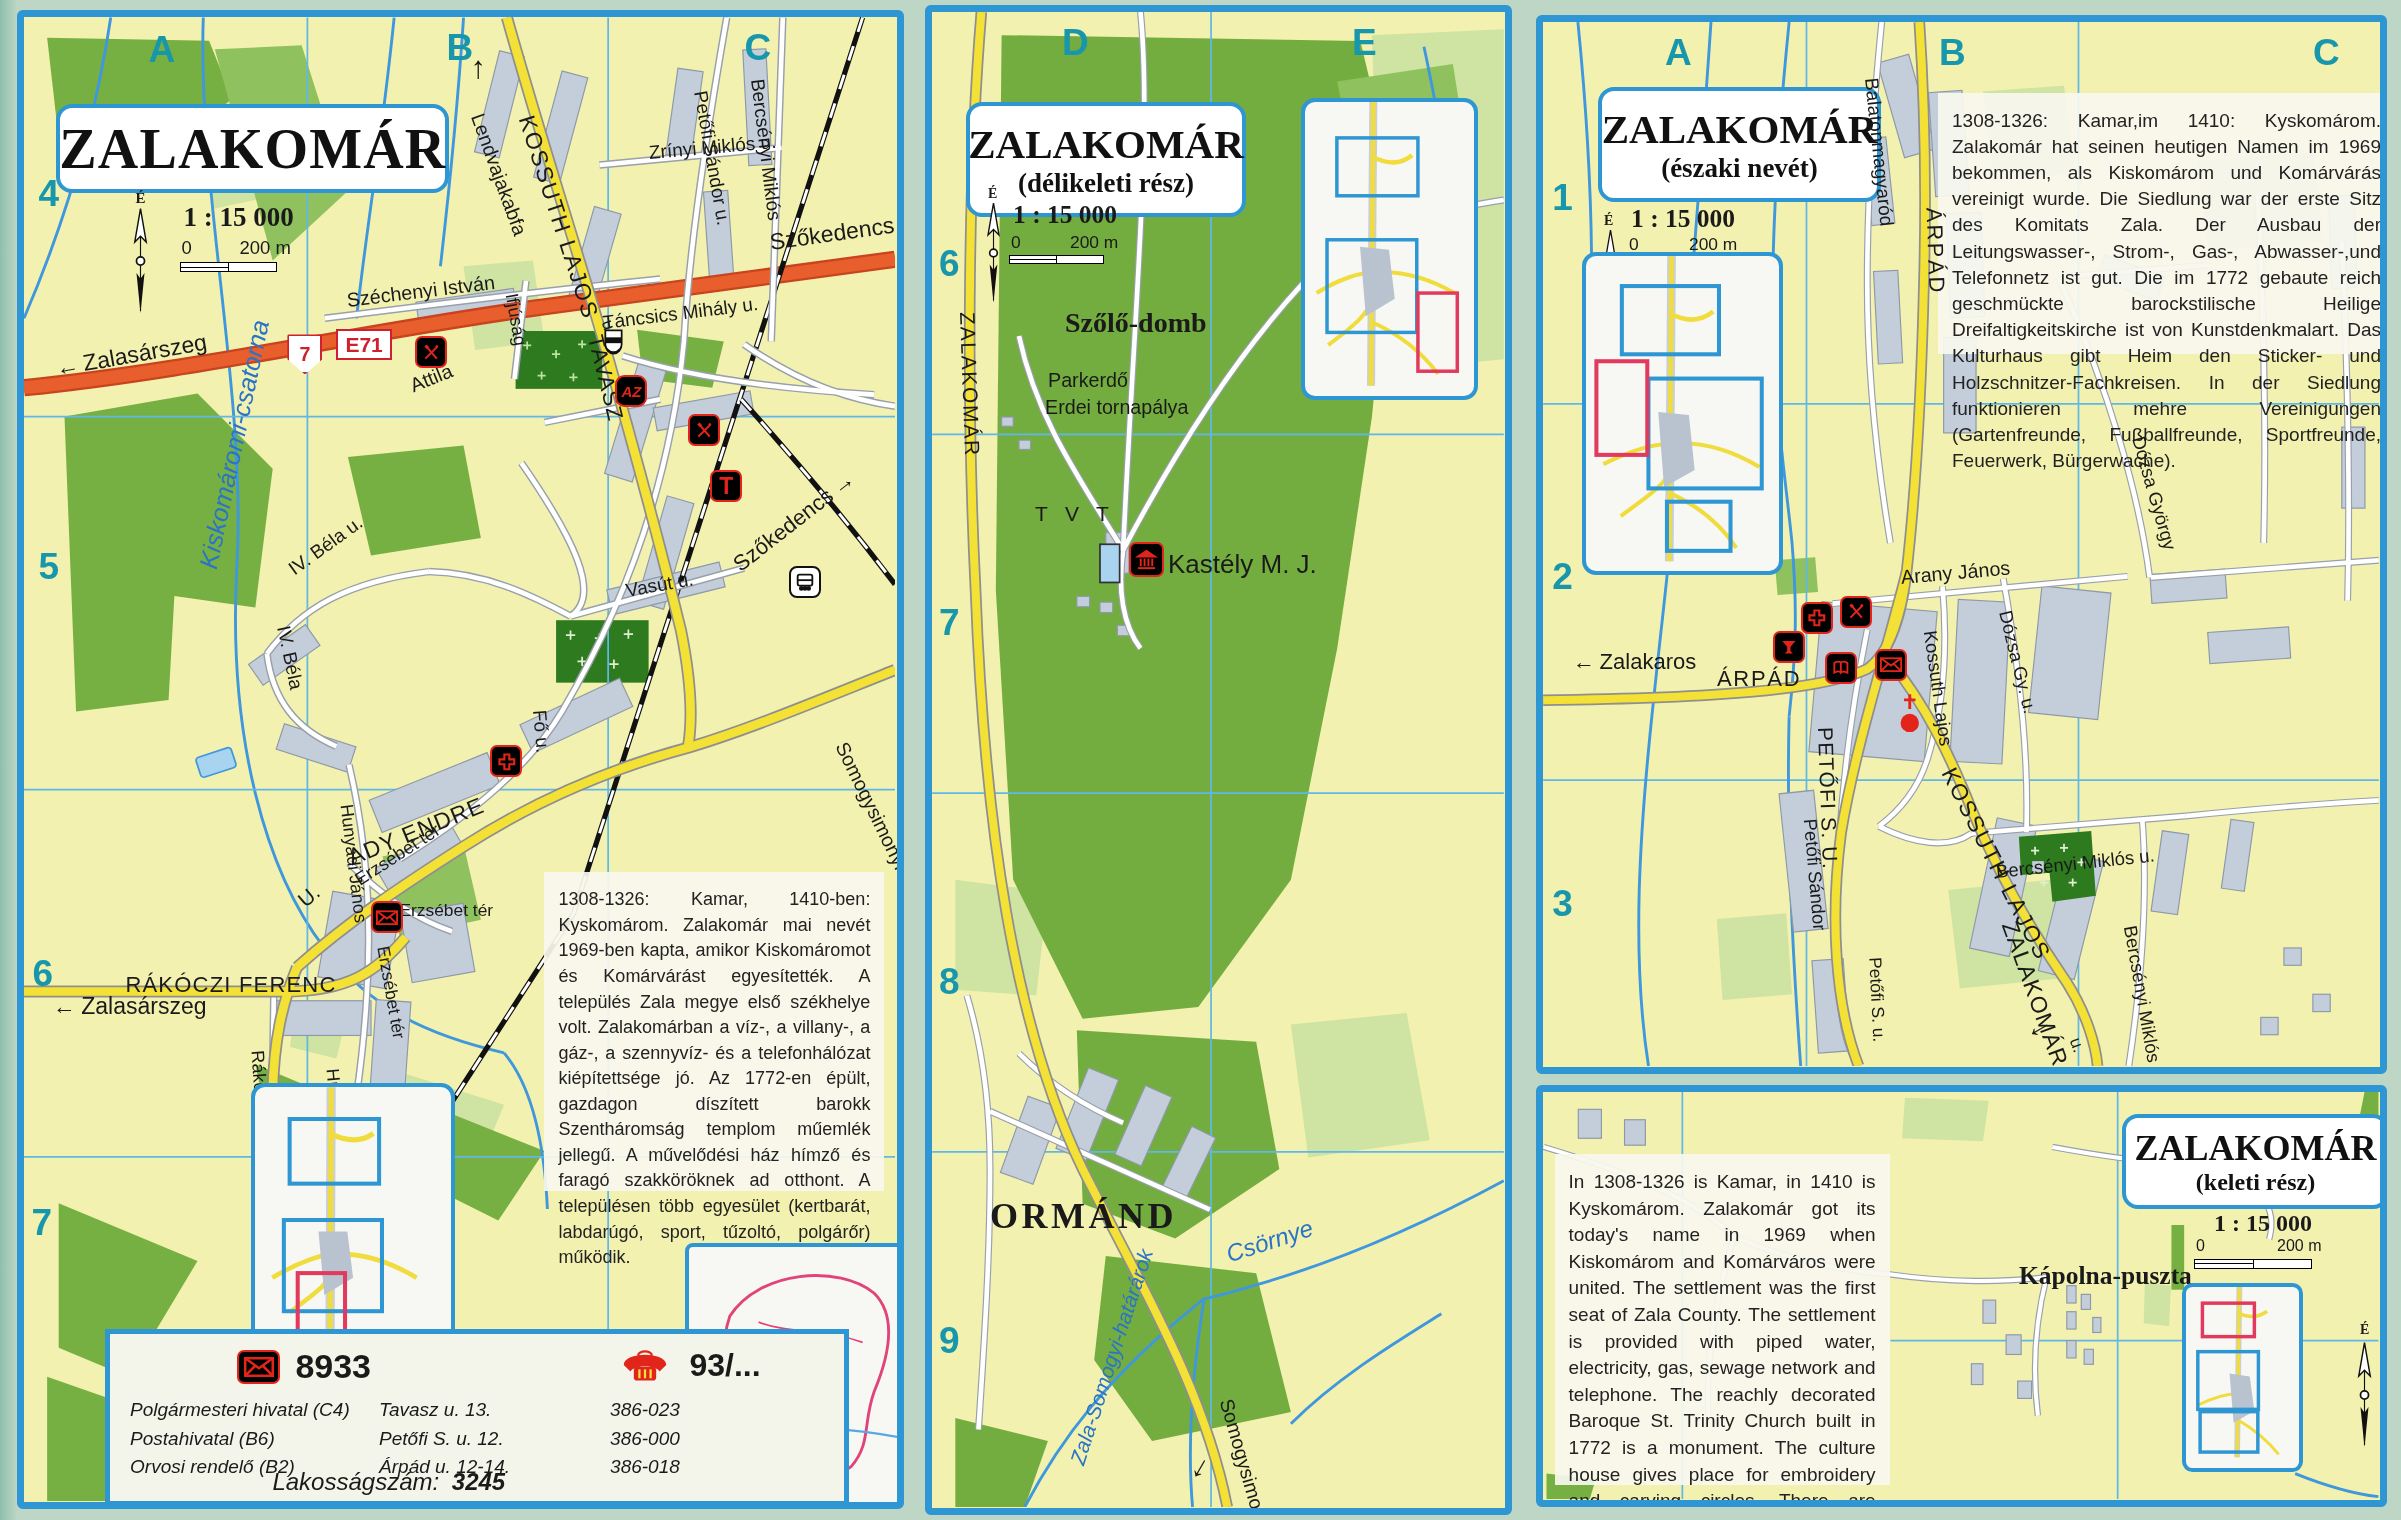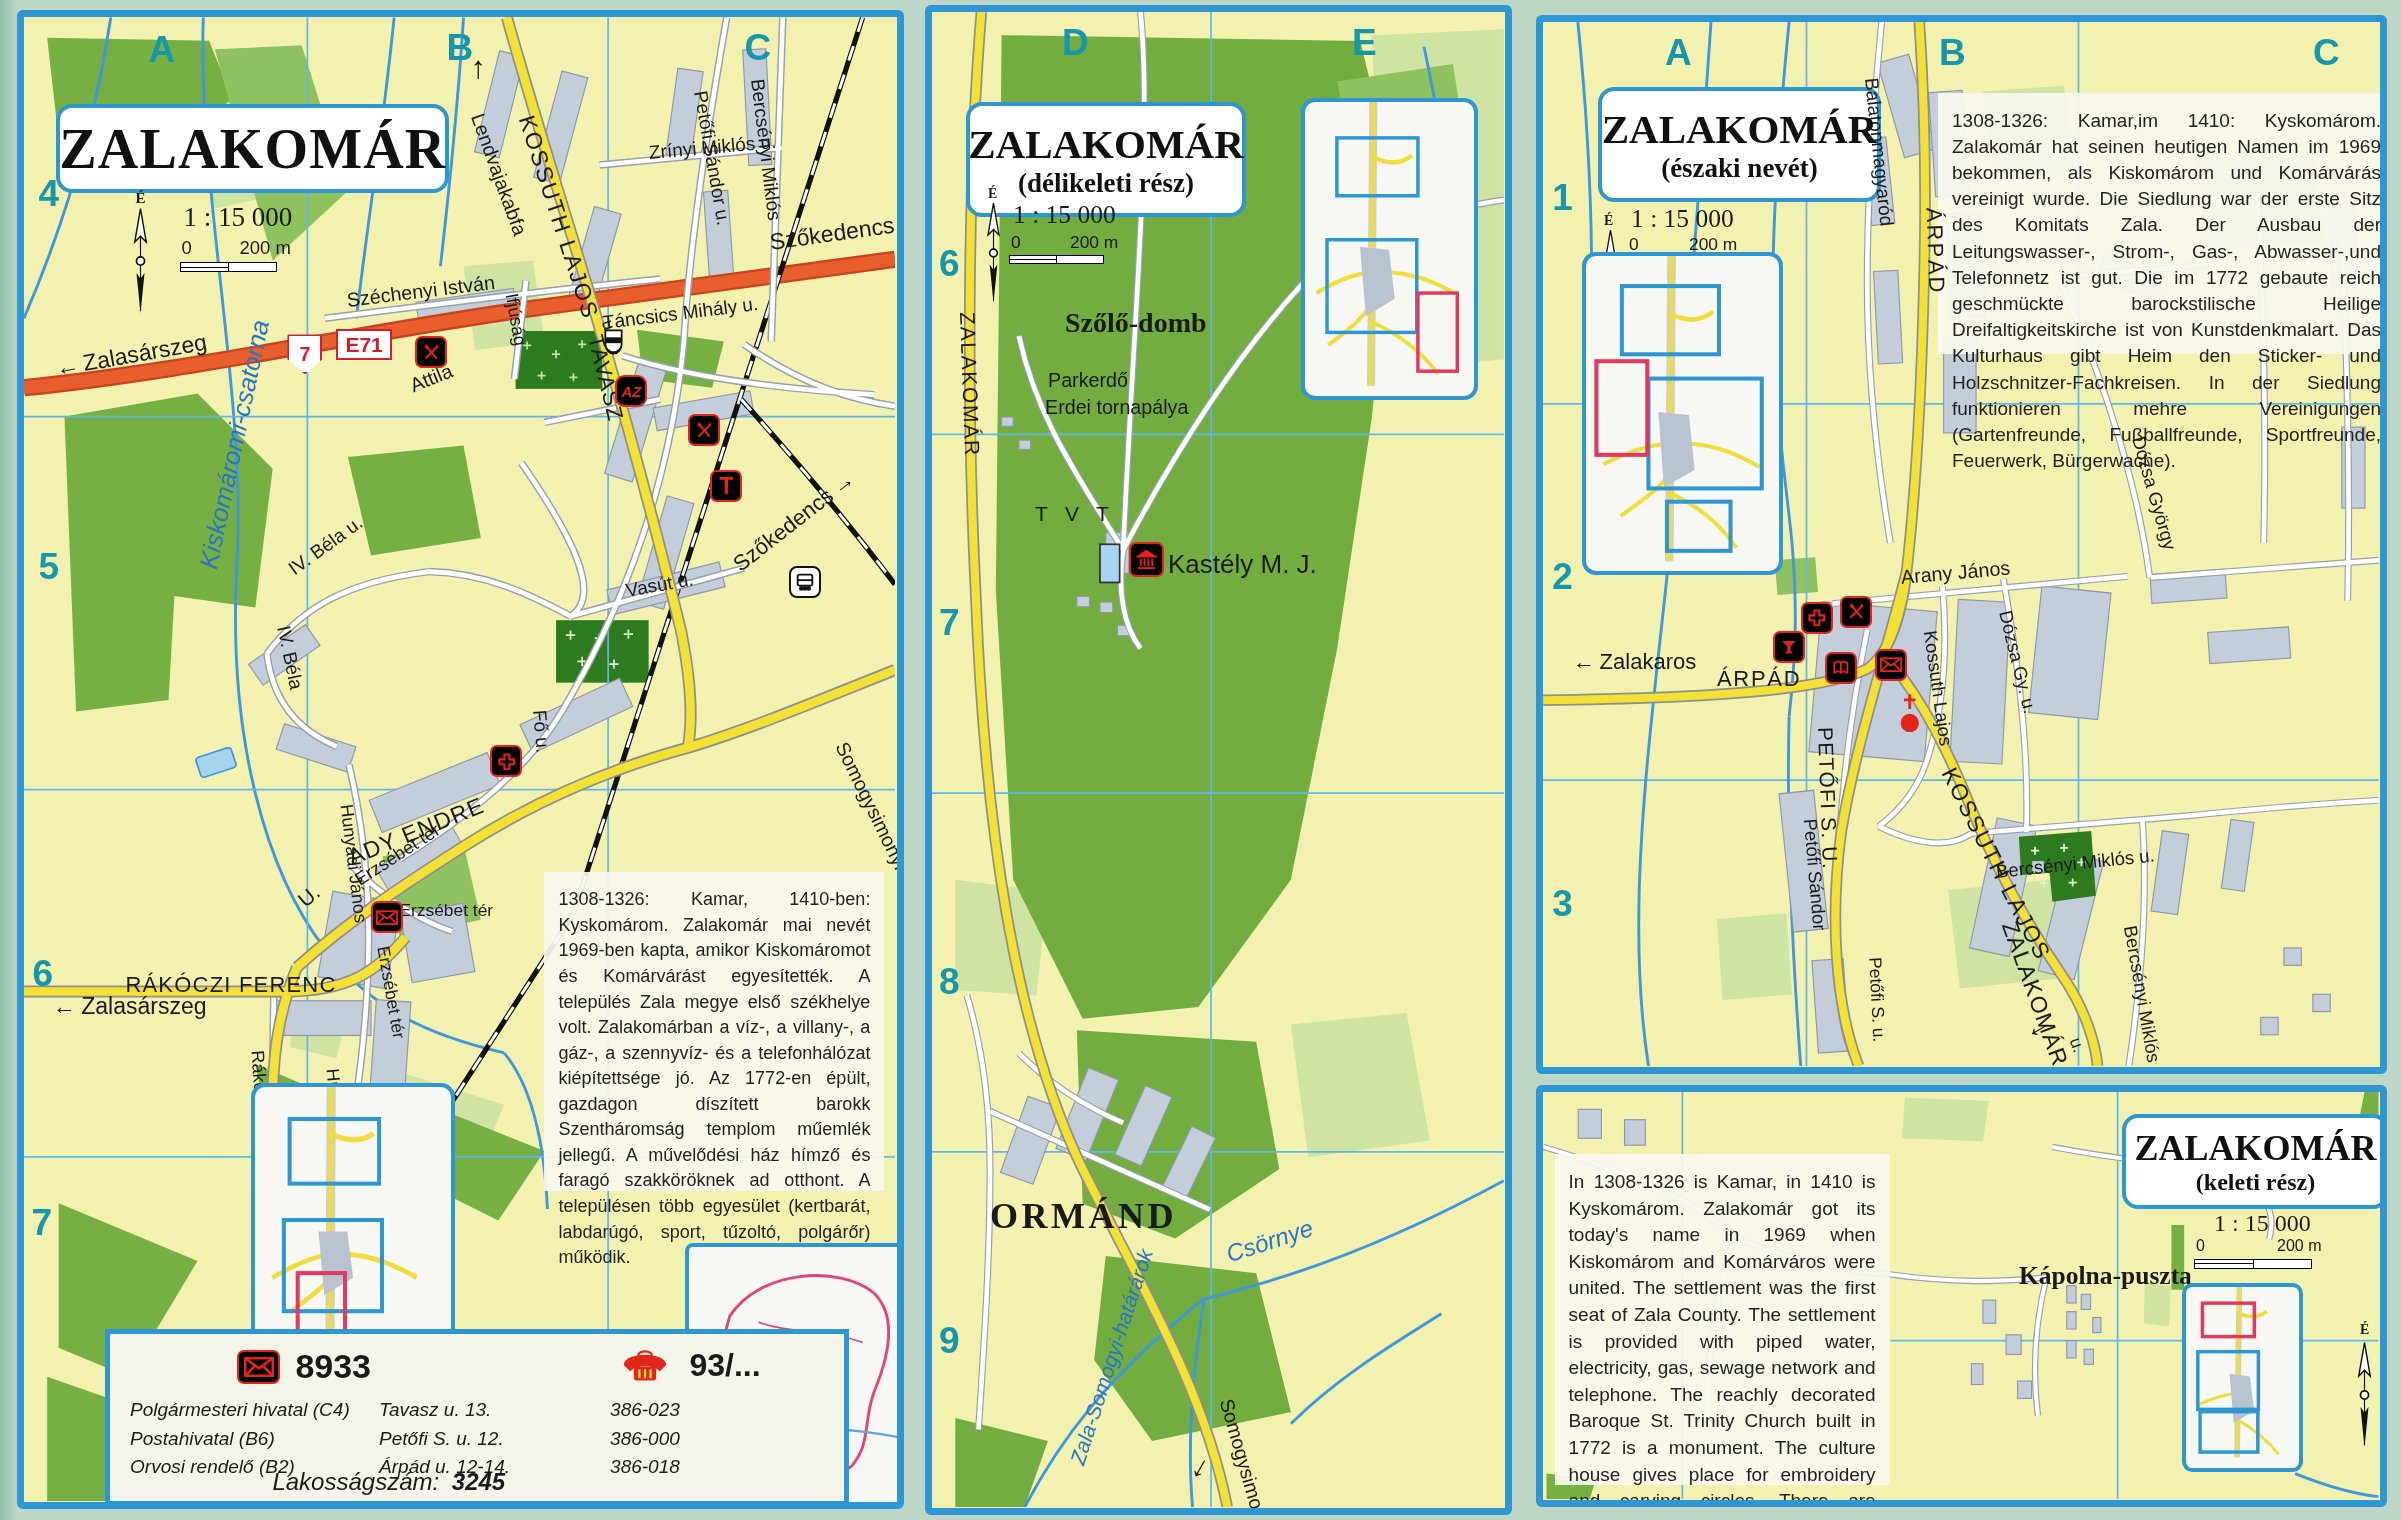--- a/index.html
+++ b/index.html
@@ -4,21 +4,21 @@
 <style>
   html,body{margin:0;padding:0;background:#bdd6c5;}
   .page{position:relative;width:2401px;height:1520px;background:#bdd6c5;overflow:hidden;
         font-family:"Liberation Sans",sans-serif;color:#1a1a1a;}
   .edge{position:absolute;left:0;top:0;width:17.4px;height:1520px;
         background:linear-gradient(90deg,#8fbfae,#bdd6c5);}
   .panel{position:absolute;background:#f3f1af;border:7.5px solid #2e96d2;border-radius:5.8px;
          overflow:hidden;box-sizing:border-box;}
   .art{position:absolute;left:0;top:0;}
   .lbl{position:absolute;white-space:nowrap;transform-origin:0 50%;color:#1a1a1a;line-height:1.05;}
-  .ser{font-family:"Liberation Serif",serif;}
+  .ser{font-family:"Liberation Serif",serif;font-weight:bold;}
   .b{font-weight:bold;}
   .it{}
   .wl{color:#2a74c8;font-style:italic;}
   .tl{position:absolute;color:#1796ac;font-weight:bold;font-size:37px;
       font-family:"Liberation Sans",sans-serif;white-space:nowrap;}
   .titlebox{position:absolute;background:#fff;border:4.6px solid #2e96d2;border-radius:16px;
             font-family:"Liberation Serif",serif;font-weight:bold;text-align:center;
             display:flex;flex-direction:column;justify-content:center;align-items:center;color:#111;}
   .textblock{position:absolute;background:rgba(248,248,238,0.93);padding:15px 14px;
              text-align:justify;color:#222;}

